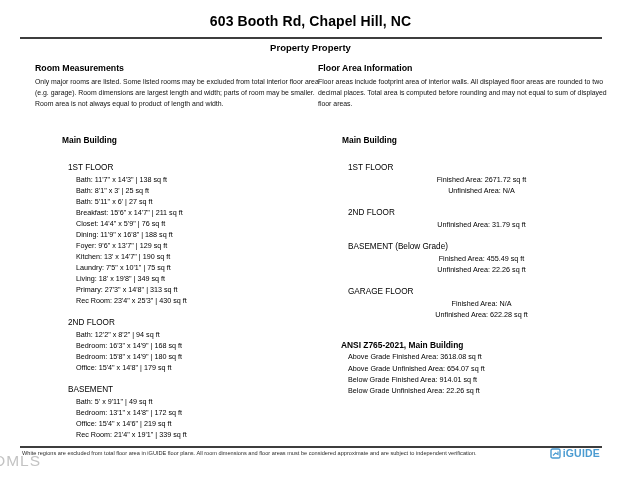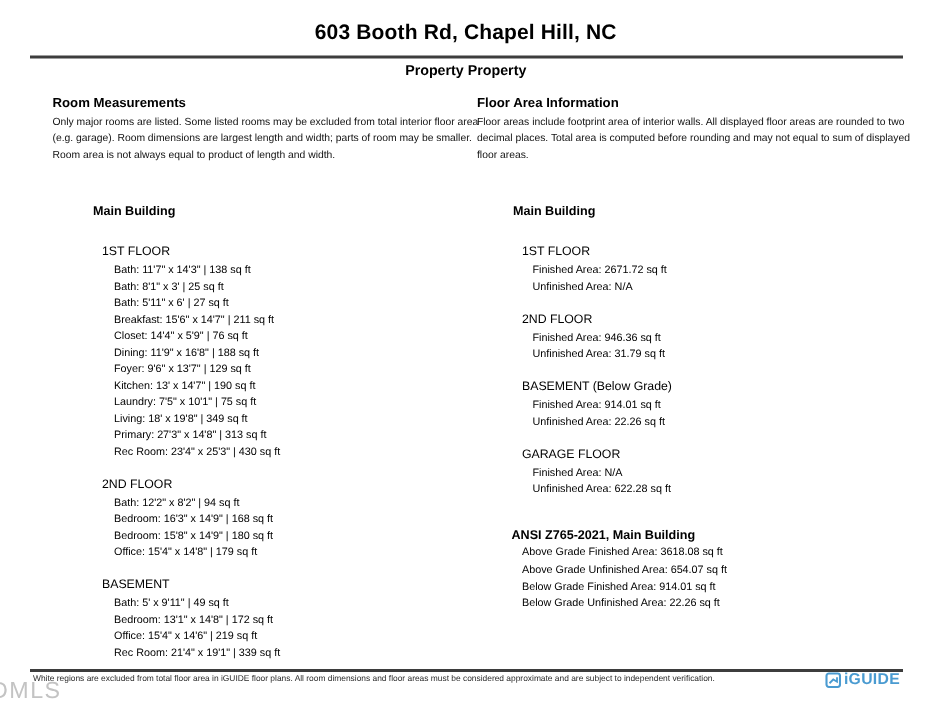--- a/index.html
+++ b/index.html
@@ -28,21 +28,21 @@
   .col-left .building-name{margin-left:27px;}
   .col-right .building-name{margin-left:24px;}
   .floor-list{display:block;}
   .col-left .floor-block{margin-left:33px;}
   .col-right .floor-block{margin-left:30px;}
   .floor-block{margin-top:17px;}
   .floor-block:not(:first-of-type){margin-top:11px;}
   .floor-name{font-size:8.2px;line-height:12px;}
   .room-line,.area-line{font-size:7.2px;line-height:11px;}
   .col-left .room-line{margin-left:8px;}
-  .col-right .area-line{margin-left:7px;}
+  .col-right .area-line{margin-left:7px;text-align:center;}
   .ansi-block{margin-left:23px;margin-top:19px;}
   .ansi-heading{font-weight:bold;font-size:8.4px;line-height:12px;}
   .ansi-line{font-size:7.2px;line-height:11.2px;margin-left:7px;}
   .footer-disclaimer{
     position:absolute;left:22px;top:450px;font-size:5.6px;color:#2b2b2b;width:480px;
   }
   .watermark{
     position:absolute;left:-6px;top:452px;font-size:15.5px;color:#c3c3c3;
     letter-spacing:1px;font-weight:400;
   }
@@ -139,31 +139,30 @@
             <div class="area-line">Finished Area: 2671.72 sq ft</div>
 
             <div class="area-line">Unfinished Area: N/A</div>
           </div>
       </div>
 
       <div class="floor-block">
         <div class="floor-name">2ND FLOOR</div>
         <div>
 
-            <div class="area-line">Finished Area: 946.36 sq ft</div>
 
             <div class="area-line">Unfinished Area: 31.79 sq ft</div>
           </div>
       </div>
 
       <div class="floor-block">
         <div class="floor-name">BASEMENT (Below Grade)</div>
         <div>
 
-            <div class="area-line">Finished Area: 914.01 sq ft</div>
+            <div class="area-line">Finished Area: 455.49 sq ft</div>
 
             <div class="area-line">Unfinished Area: 22.26 sq ft</div>
           </div>
       </div>
 
       <div class="floor-block">
         <div class="floor-name">GARAGE FLOOR</div>
         <div>
 
             <div class="area-line">Finished Area: N/A</div>

